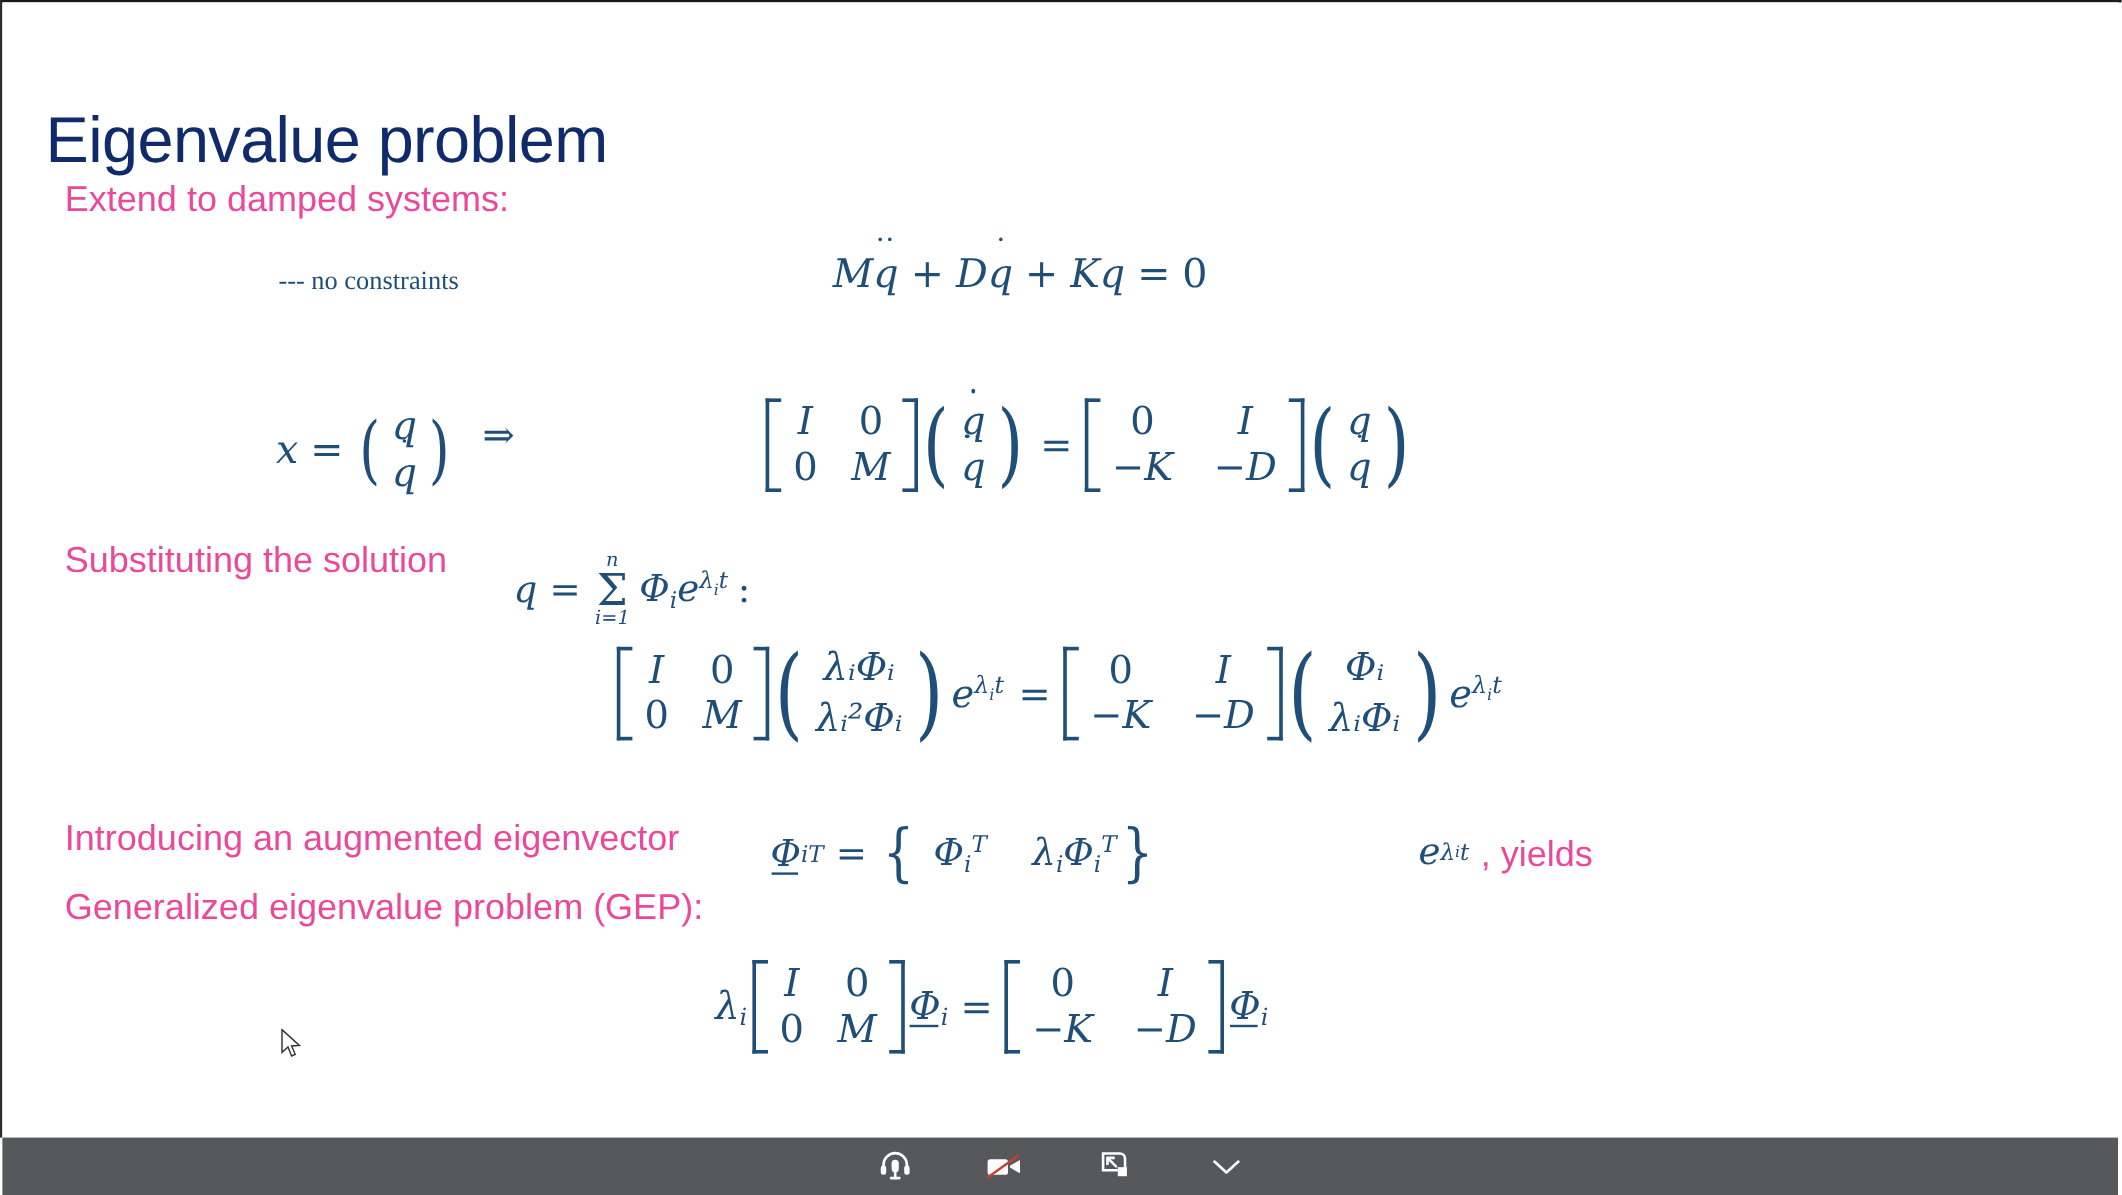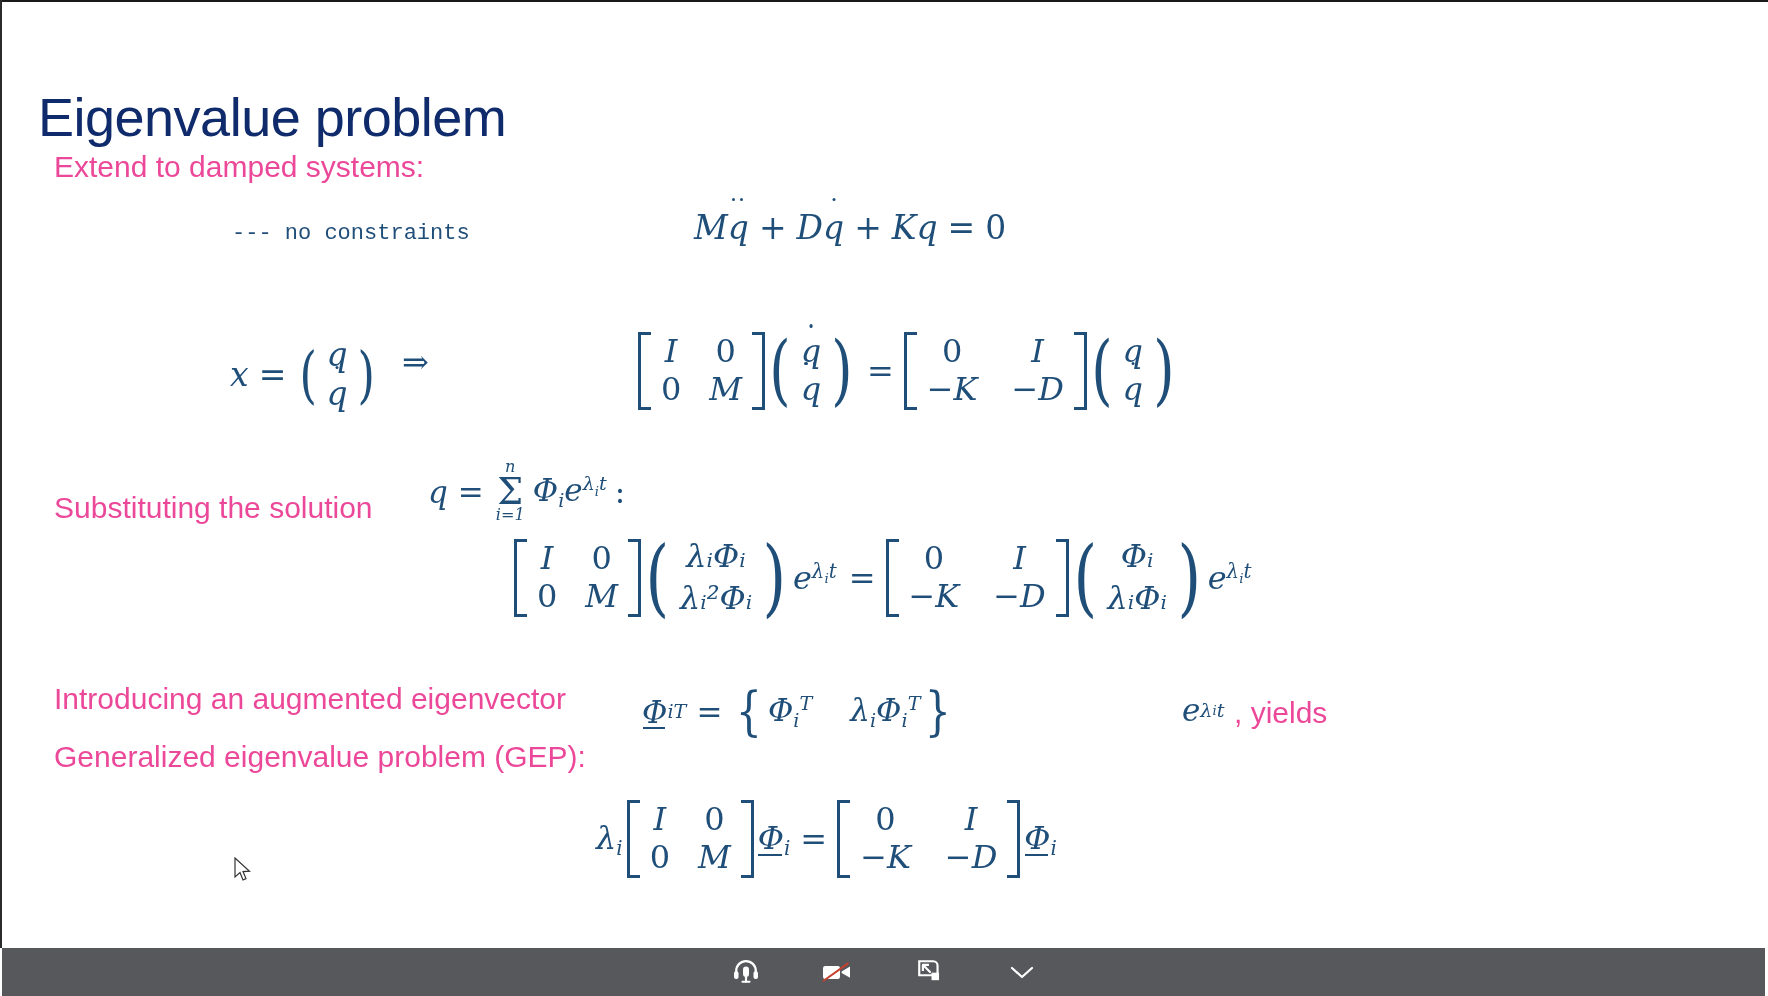--- a/index.html
+++ b/index.html
@@ -65,21 +65,21 @@
     font-family: Liberation Sans, sans-serif;
     font-size: 30px;
     font-weight: 400;
     color: #ec4899;
     white-space: nowrap;
     line-height: 1.22;
   }
 
   .note-text {
     position: absolute;
-    font-family: Liberation Mono, monospace;
+    font-family: Liberation Serif, serif;
     font-size: 22px;
     font-weight: 400;
     color: #1f4e79;
     white-space: nowrap;
   }
 
   
   .math {
     position: absolute;
     font-family: "DejaVu Serif", serif;
@@ -333,21 +333,21 @@
       <span class="matrix">
         <span class="paren" style="font-size:76px; line-height:0.72;">(</span>
         <span class="mgrid one-col">
           <span class="mcell">q</span>
           <span class="mcell dotted">q</span>
         </span>
         <span class="paren" style="font-size:76px; line-height:0.72;">)</span>
       </span>
     </div>
 
-    <div class="body-text" style="left:52px; top:488px;">Substituting the solution</div>
+    <div class="body-text" style="left:52px; top:448px;">Substituting the solution</div>
 
     <div class="math" style="left:426px; top:458px; font-size:31px;">
       <span class="mi">q</span>
       <span class="op">=</span>
       <span class="sumop">
         <span class="lim">n</span>
         <span class="big">Σ</span>
         <span class="lim">i=1</span>
       </span>
       <span style="margin-left:6px;">
@@ -410,21 +410,21 @@
     </div>
 
     <div class="body-text" style="left:52px; top:679px;">Introducing an augmented eigenvector</div>
 
     <div class="math" style="left:640px; top:690px; font-size:31px;">
       <span class="uline"><span class="mi">Φ</span></span>
         <span class="sub">i</span>
         <span class="sup">T</span>
       <span class="op">=</span>
       <span class="brace" style="font-size:1.7em; line-height:0.7;">{</span>
-      <span style="margin-left:2px;text-align:center;"><span class="mi">Φ</span><span class="sub">i</span><span class="sup">T</span></span>
+      <span style="margin-left:12px;text-align:center;"><span class="mi">Φ</span><span class="sub">i</span><span class="sup">T</span></span>
       <span style="display:inline-block; width:38px;"></span>
       <span><span class="mi">λ</span><span class="sub">i</span><span class="mi">Φ</span><span class="sub">i</span><span class="sup">T</span></span>
       <span class="brace" style="font-size:1.7em; line-height:0.7;">}</span>
     </div>
 
 
     <div class="math" style="left:1180px; top:690px; font-size:31px;">
       <span class="mi">e</span>
         <span class="sup">λ</span>
         <span class="sup" style="font-size:0.42em; vertical-align:0.42em;">i</span>

